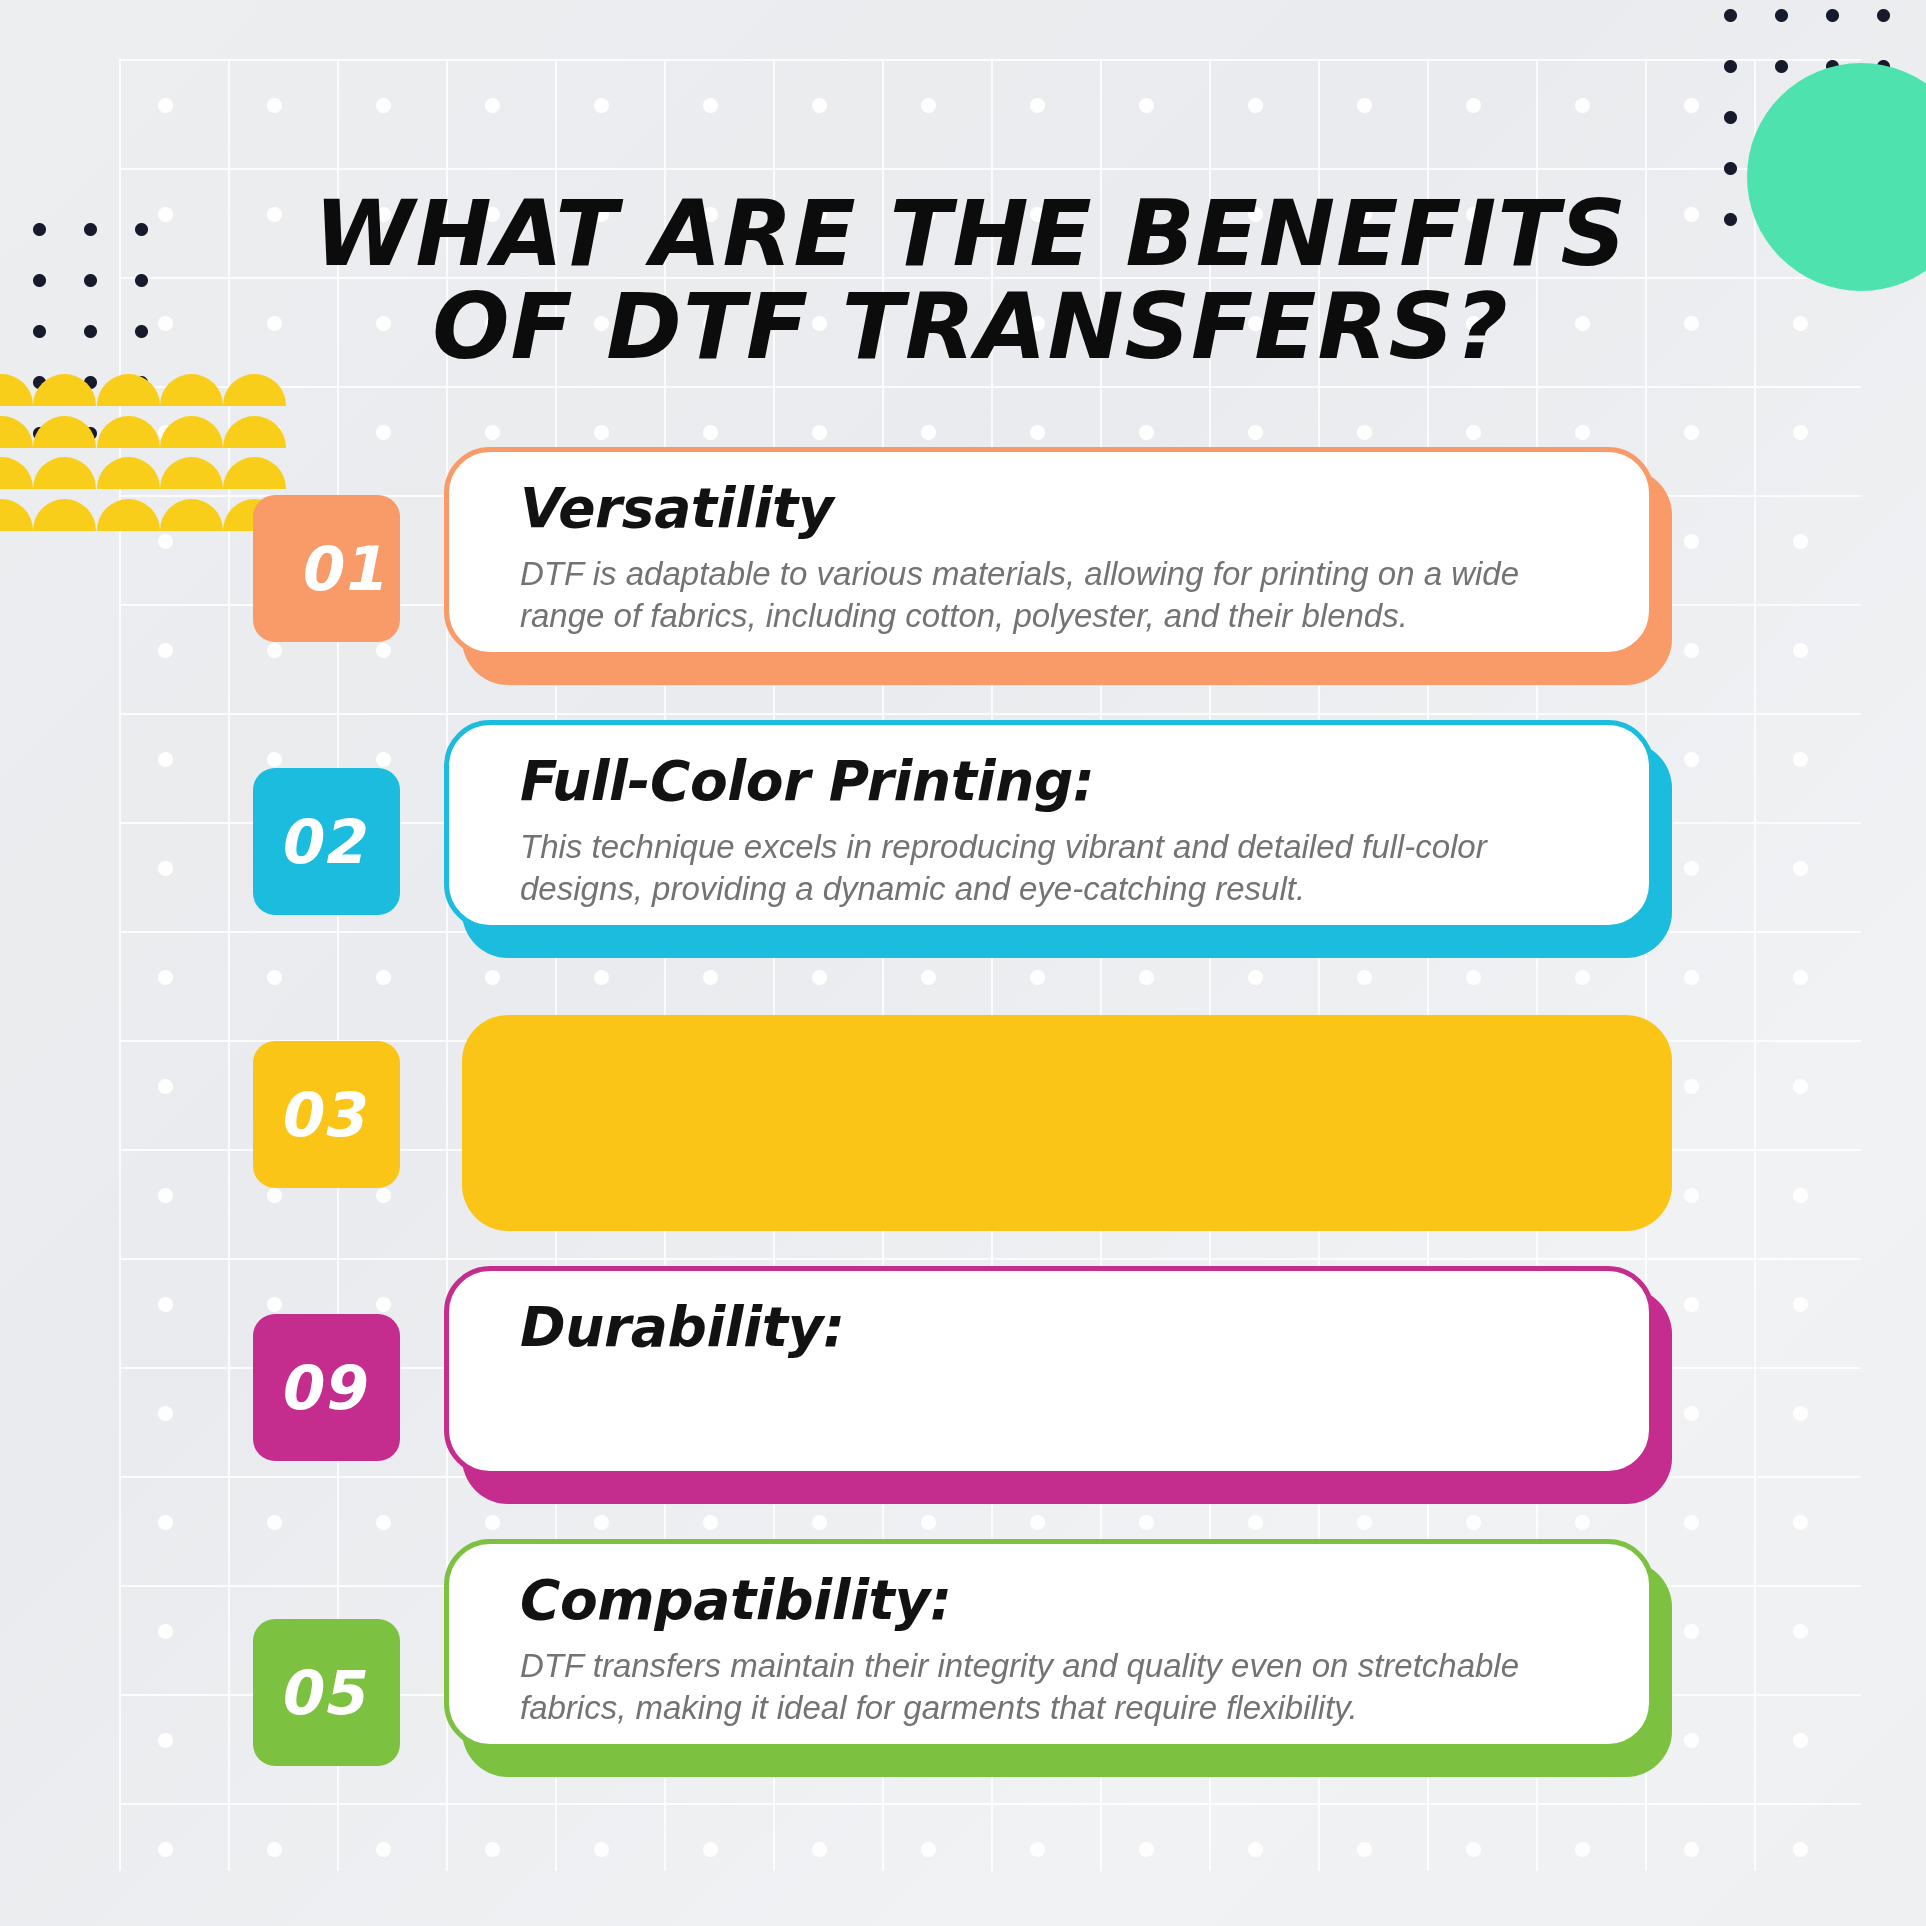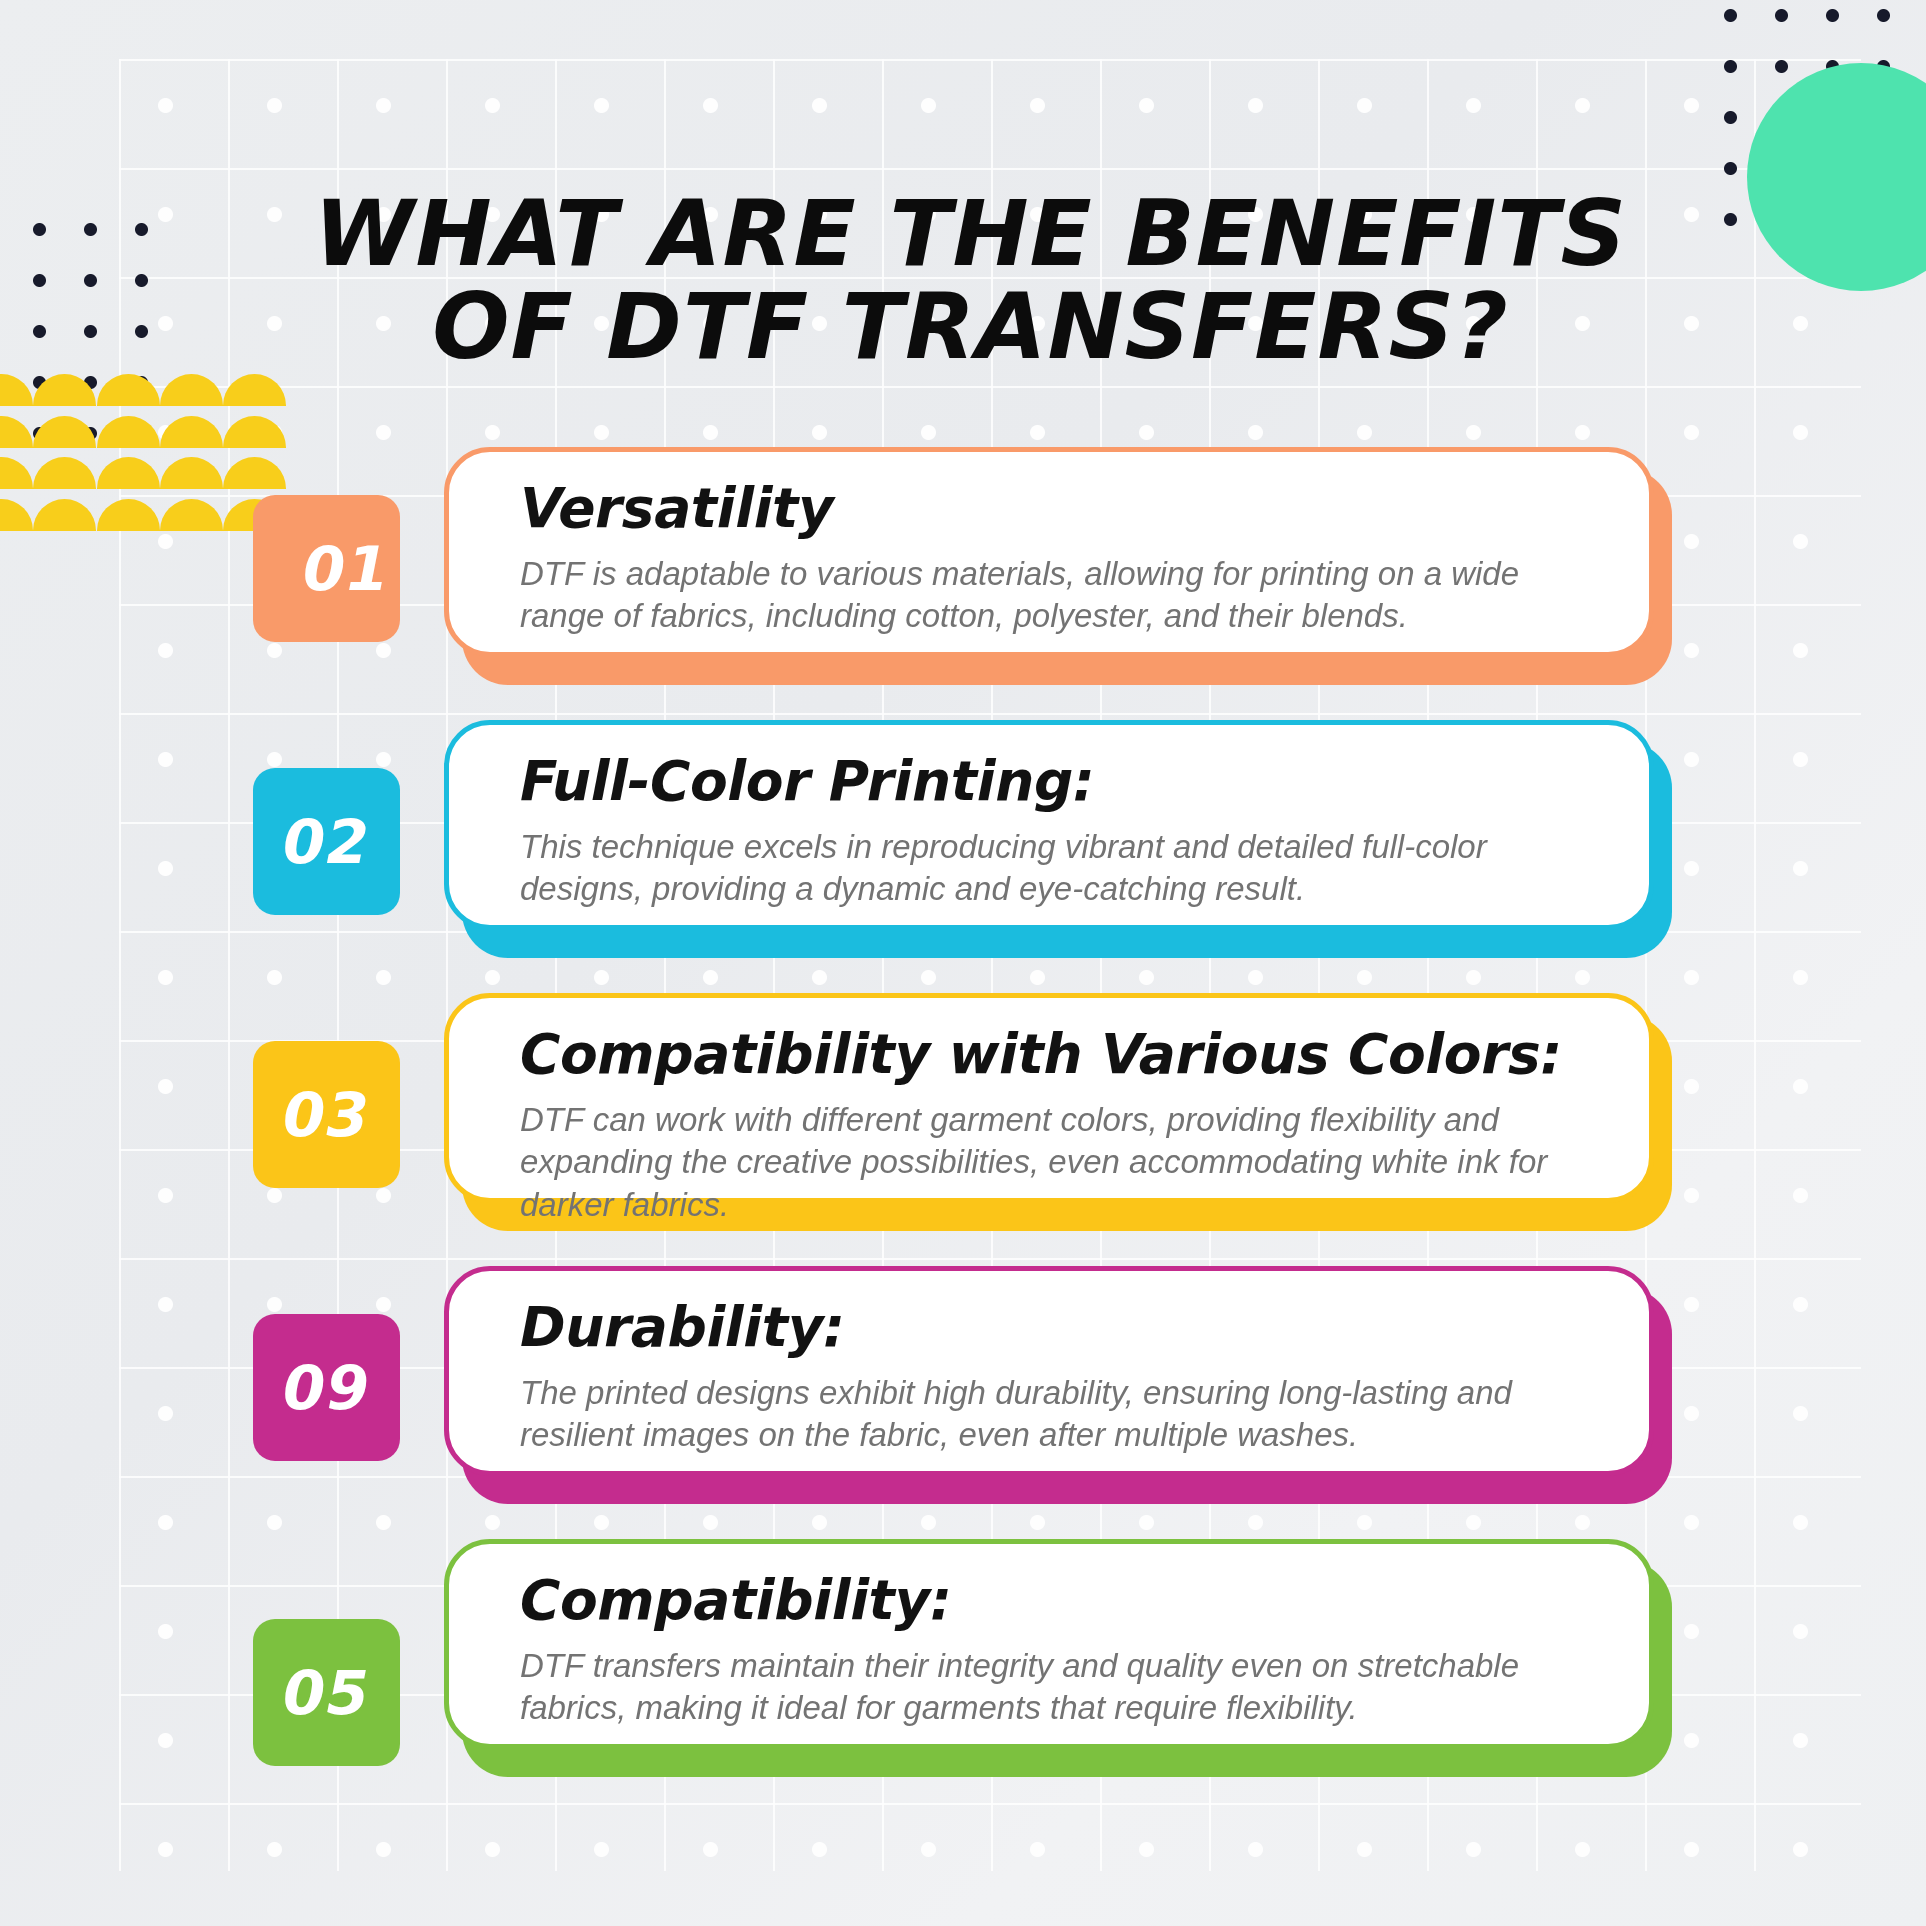--- a/index.html
+++ b/index.html
@@ -247,33 +247,28 @@
           <div class="card" style="border-color: rgb(27, 188, 222);">
             <h3>Full-Color Printing:</h3>
             <p>This technique excels in reproducing vibrant and detailed full-color designs, providing a dynamic and eye-catching result.</p>
           </div>
         </div>
       </div>
       <div class="row">
         <div class="badge" style="background: rgb(251, 197, 24);">03</div>
         <div class="card-wrap">
           <div class="card-shadow" style="background: rgb(251, 197, 24);"></div>
-          <div class="card" style="border-color: rgb(251, 197, 24);">
-            <h3>Compatibility with Various Colors:</h3>
-            <p>DTF can work with different garment colors, providing flexibility and expanding the creative possibilities, even accommodating white ink for darker fabrics.</p>
-          </div>
         </div>
       </div>
       <div class="row">
         <div class="badge" style="background: rgb(196, 44, 142);">09</div>
         <div class="card-wrap">
           <div class="card-shadow" style="background: rgb(196, 44, 142);"></div>
           <div class="card" style="border-color: rgb(196, 44, 142);">
             <h3>Durability:</h3>
-            <p>The printed designs exhibit high durability, ensuring long-lasting and resilient images on the fabric, even after multiple washes.</p>
           </div>
         </div>
       </div>
       <div class="row">
         <div class="badge" style="background: rgb(124, 193, 63); margin-top: 32px;">05</div>
         <div class="card-wrap">
           <div class="card-shadow" style="background: rgb(124, 193, 63);"></div>
           <div class="card" style="border-color: rgb(124, 193, 63);">
             <h3>Compatibility:</h3>
             <p>DTF transfers maintain their integrity and quality even on stretchable fabrics, making it ideal for garments that require flexibility.</p>

